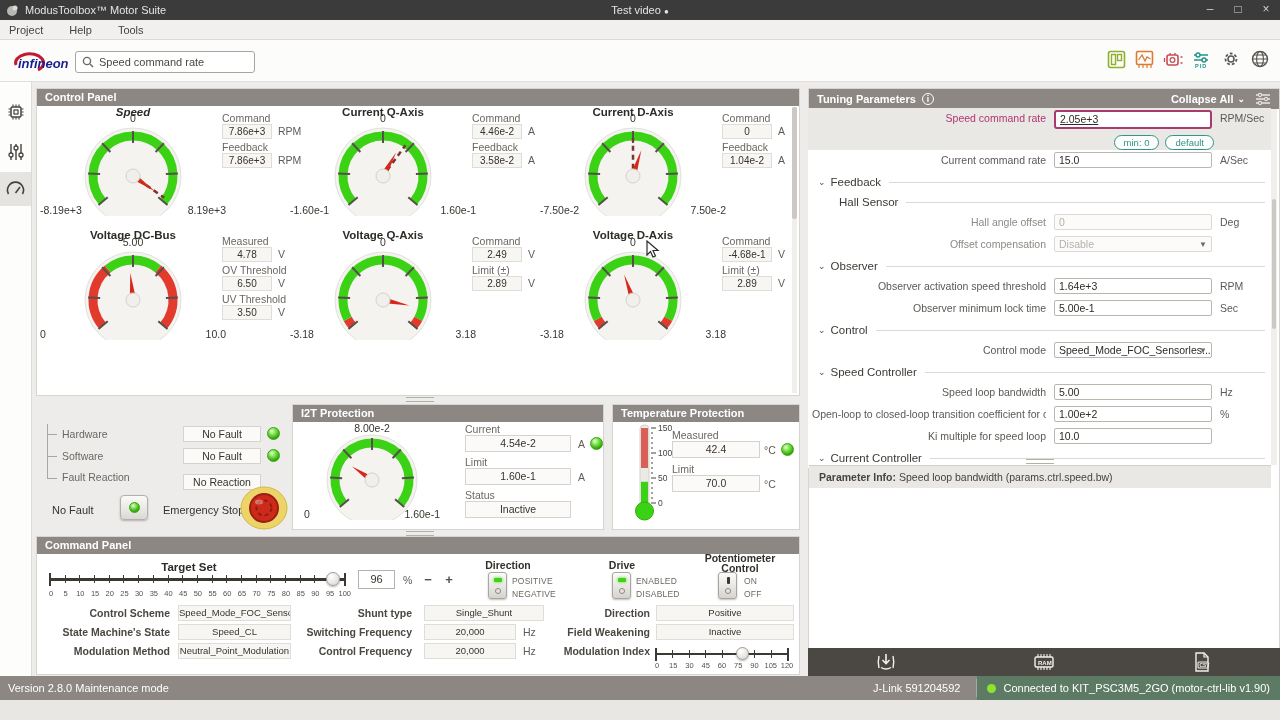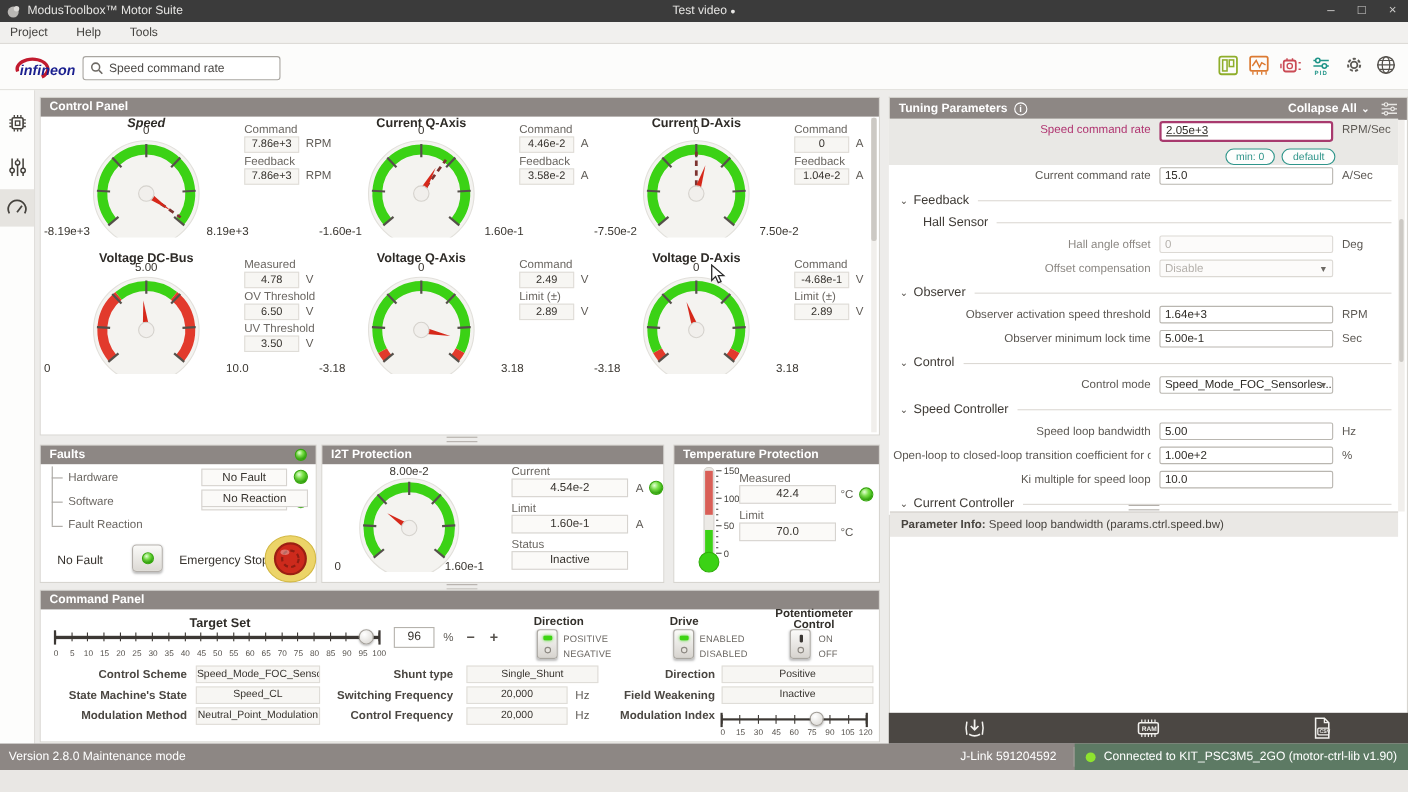--- a/index.html
+++ b/index.html
@@ -318,38 +318,32 @@
       <div class="unit" style="left: 778px; top: 248px;">V</div>
       <div class="glabel" style="left: 722px; top: 264px;">Limit (±)</div>
       <div class="vbox" style="left: 722px; top: 276px; width: 50px; height: 15px; line-height: 13px;">2.89</div>
       <div class="unit" style="left: 778px; top: 277px;">V</div>
     </div>
   <div class="sbar" style="left:792px;top:107px;width:5px;height:286px">
       <div class="sbthumb" style="left:0;top:0;width:5px;height:112px"></div>
     </div>
   <div class="grip" style="left:406px;top:397px"></div>
 
-  <div class="panel" style="left:36px;top:404px;width:252px;height:126px">
-    <div class="phead">
-        <span>Faults</span>
-        <span class="led small" style="position:static;margin-left:auto"></span>
-      </div>
-  </div>
   <div class="tline" style="left:47px;top:424px;width:1px;height:54px"></div>
   <div class="tline" style="left:47px;top:434px;width:10px;height:1px"></div>
   <div class="tline" style="left:47px;top:456px;width:10px;height:1px"></div>
   <div class="tline" style="left:47px;top:478px;width:10px;height:1px"></div>
   <div class="glabel" style="left:62px;top:428px">Hardware</div>
   <div class="wbox" style="left:183px;top:426px;width:78px;height:16px">No Fault</div>
   <div class="led" style="left:267px;top:427px"></div>
   <div class="glabel" style="left:62px;top:450px">Software</div>
   <div class="wbox" style="left:183px;top:448px;width:78px;height:16px">No Fault</div>
   <div class="led" style="left:267px;top:449px"></div>
   <div class="glabel" style="left:62px;top:471px">Fault Reaction</div>
-  <div class="wbox" style="left:183px;top:445px;width:97px;height:16px">No Reaction</div>
+  <div class="wbox" style="left:183px;top:474px;width:78px;height:16px">No Reaction</div>
   <div class="glabel" style="left:52px;top:504px;color:#37332e;font-size:11px">No Fault</div>
   <div class="abs" style="left:120px;top:495px;width:28px;height:25px;border:1px solid #b3afaa;border-radius:4px;background:linear-gradient(#fafaf8,#dcd9d4);box-shadow:0 1px 2px rgba(0,0,0,.25)">
     <span class="led" style="left:8px;top:6px;width:11px;height:11px"></span>
   </div>
   <div class="glabel" style="left:163px;top:504px;color:#37332e;font-size:11px">Emergency Stop</div>
   <svg class="abs" style="left:240px;top:486px" width="48" height="44">
     <ellipse cx="24" cy="22" rx="23" ry="21" fill="#ecd468" stroke="#d3b945" stroke-width="1"></ellipse>
     <circle cx="24" cy="22" r="14" fill="#cd2a1c" stroke="#9b1f13" stroke-width="2"></circle>
     <circle cx="24" cy="22" r="7.5" fill="none" stroke="#8e1d12" stroke-width="2" stroke-dasharray="4,3"></circle>
     <ellipse cx="19" cy="16" rx="4" ry="2.5" fill="rgba(255,255,255,.35)"></ellipse>
@@ -425,21 +419,21 @@
   <div class="wbox" style="left:672px;top:475px;width:88px;height:17px;line-height:15px">70.0</div>
   <div class="unit" style="left:764px;top:478px">°C</div>
 
   <div class="grip" style="left:406px;top:531px"></div>
 
   <div class="panel" style="left:36px;top:536px;width:764px;height:139px">
     <div class="phead">
         <span>Command Panel</span>
       </div>
   </div>
-  <div class="gtitle" style="left:150px;top:561px;width:100px">Target Set</div>
+  <div class="gtitle" style="left:139px;top:561px;width:100px">Target Set</div>
   <div class="track" style="left:50px;top:578px;width:295px"></div>
   <div class="ticksrow" id="target-ticks" style="left:50px;top:575px;width:295px">
       <span></span>
       <span></span>
       <span></span>
       <span></span>
       <span></span>
       <span></span>
       <span></span>
       <span></span>

